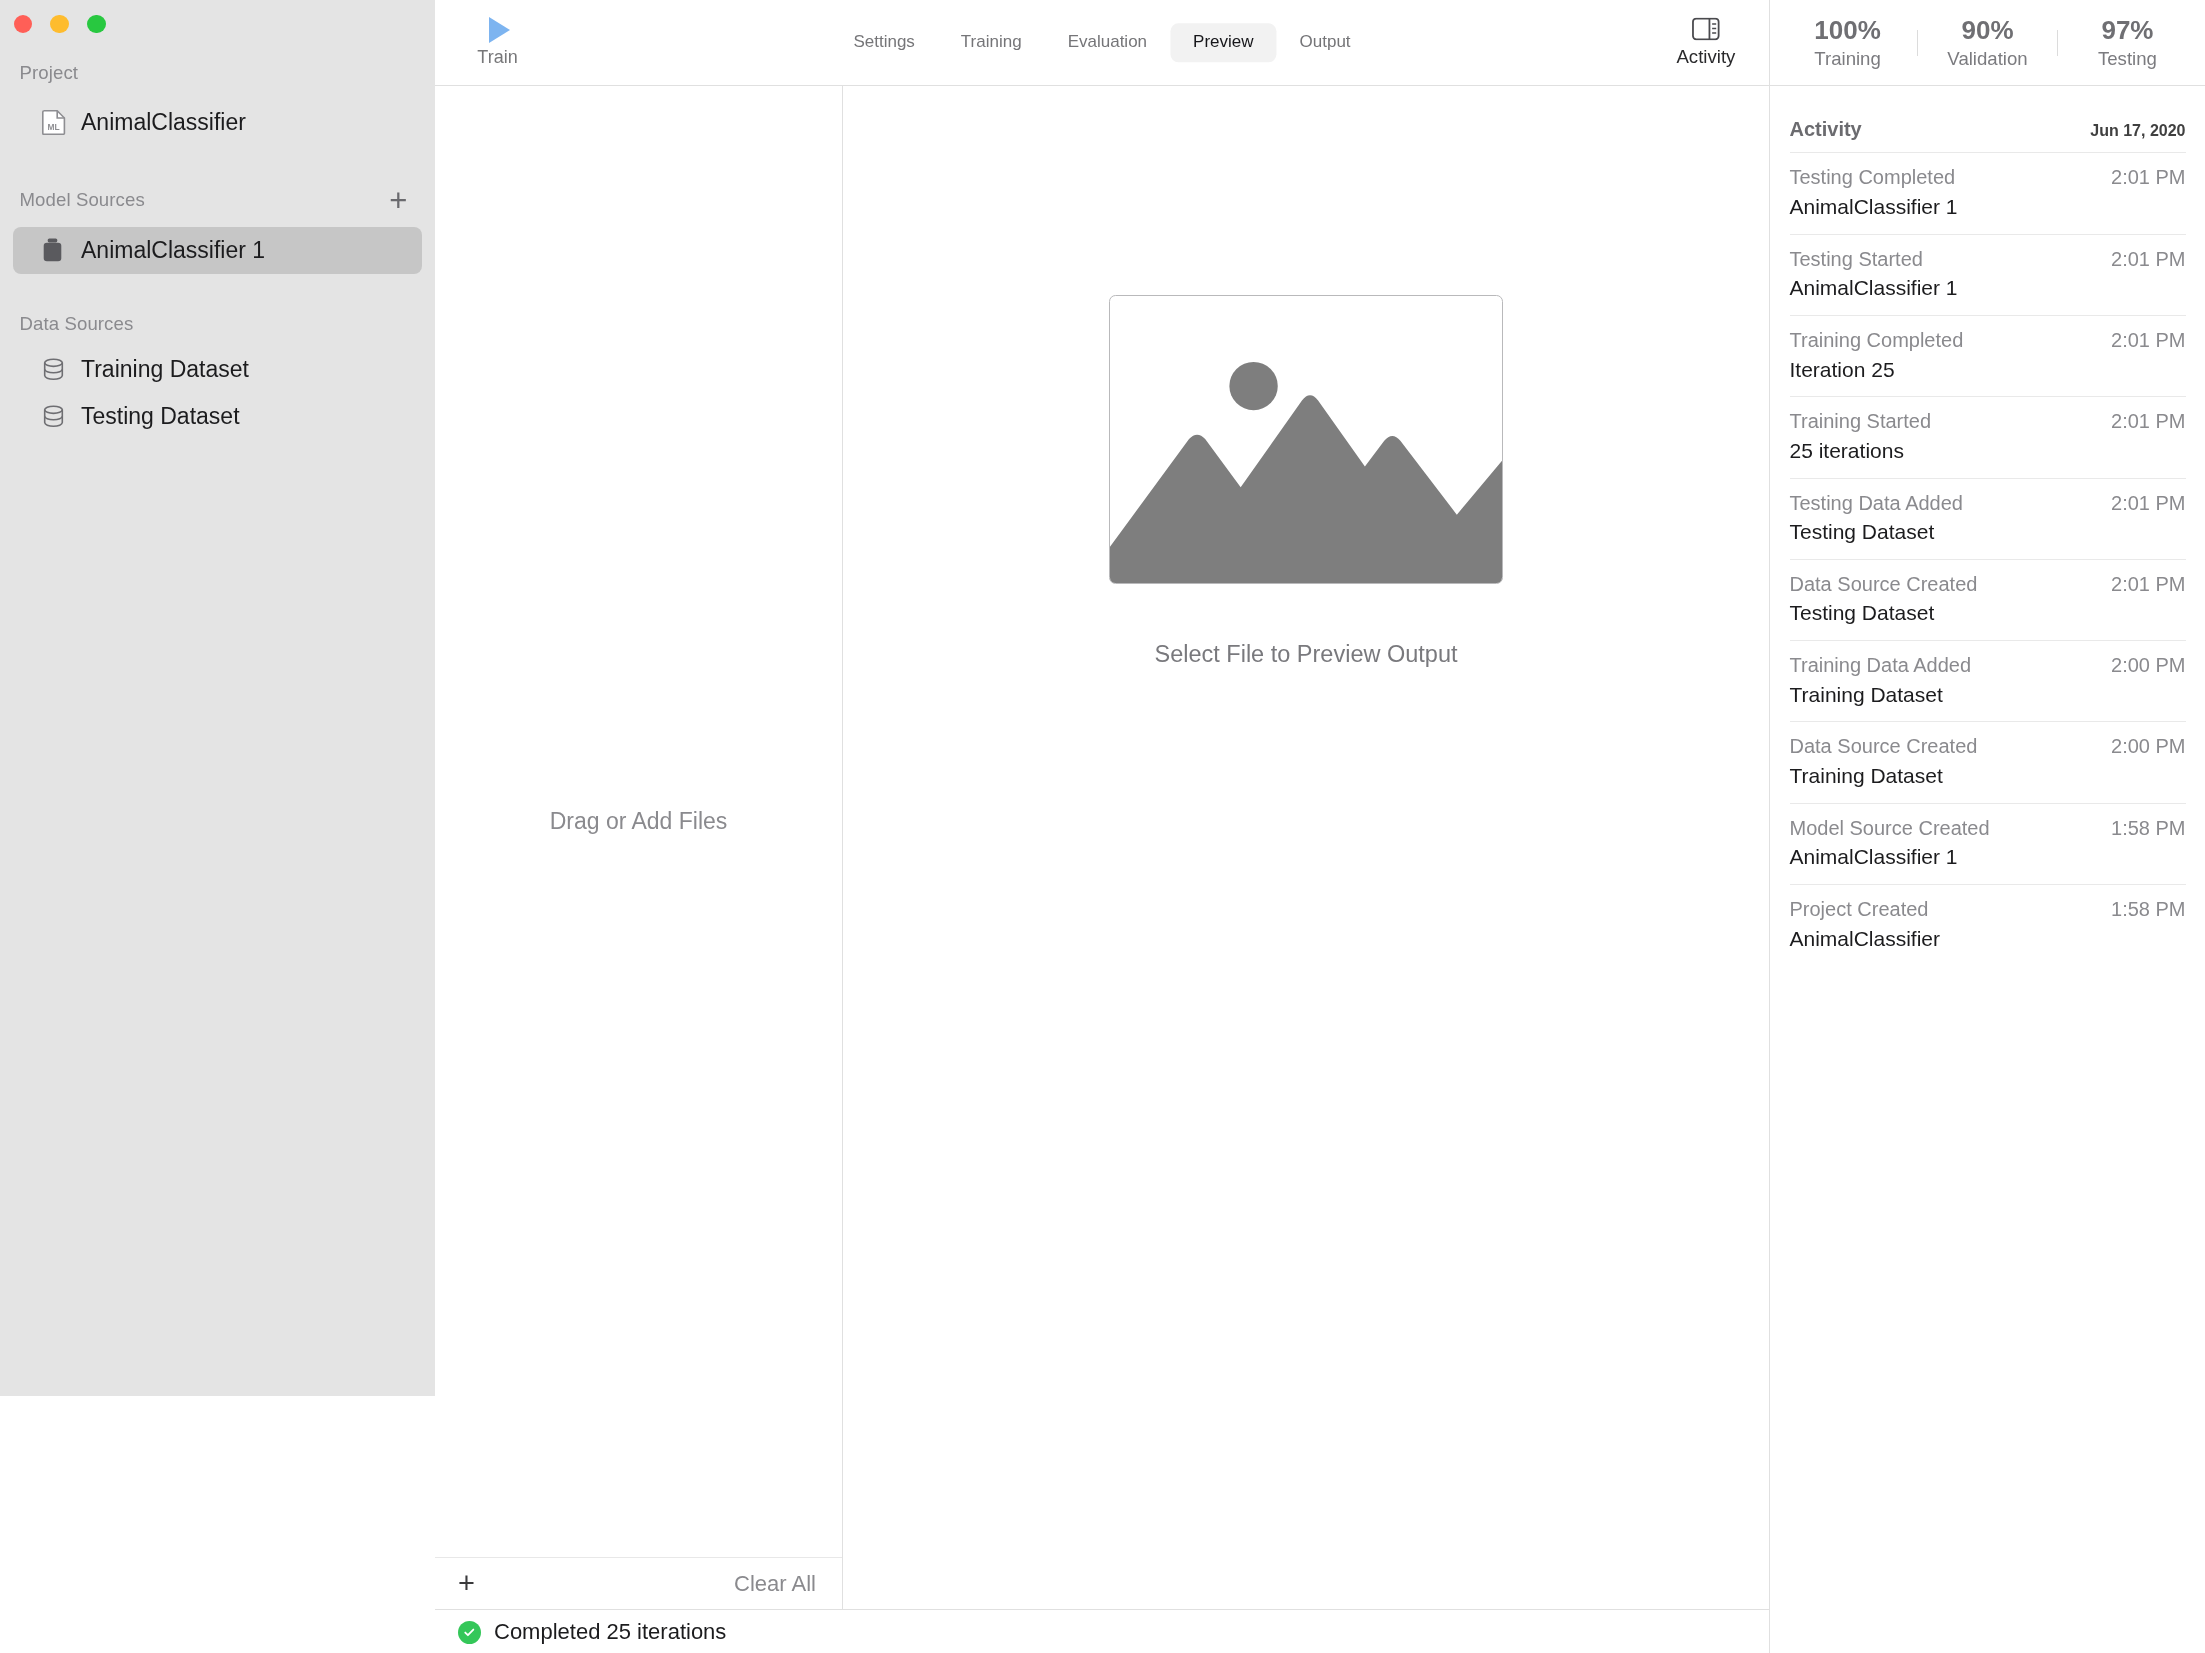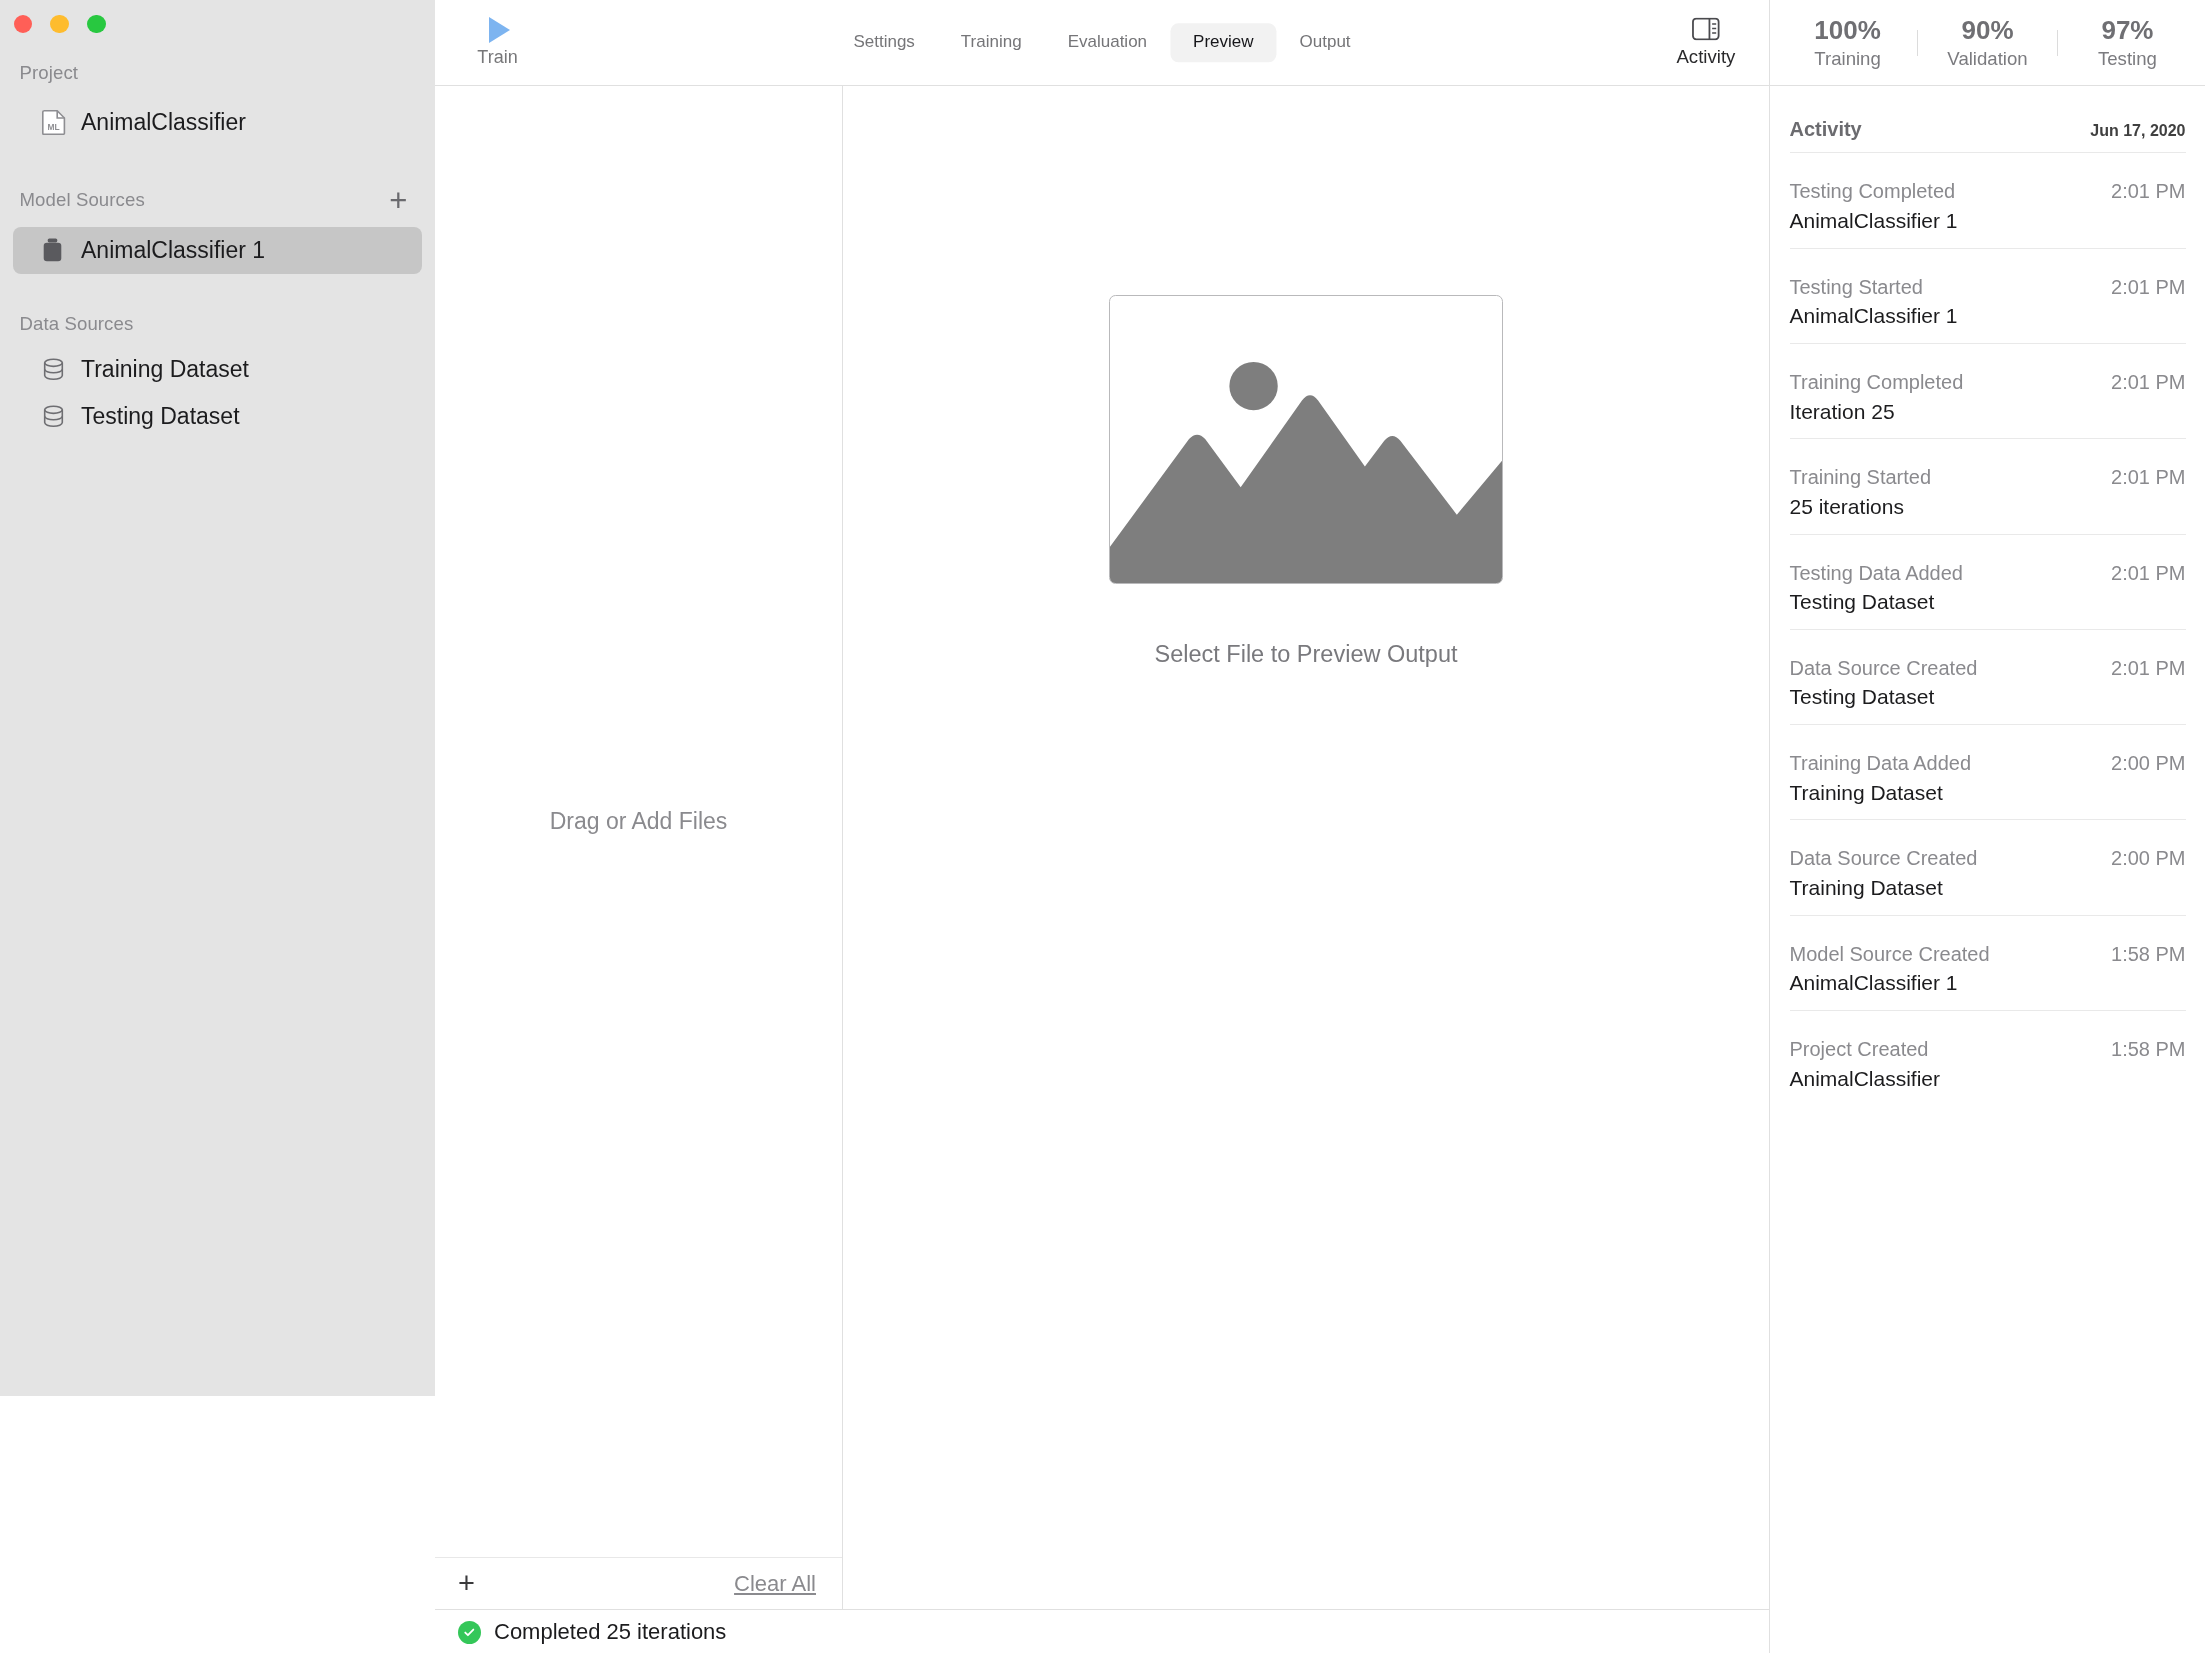--- a/index.html
+++ b/index.html
@@ -103,21 +103,21 @@
     display: flex; align-items: center; justify-content: center;
     font-size: 23px; color: #8a8a8e;
   }
   .files-footer {
     height: 52px; flex: 0 0 52px;
     border-top: 0.8px solid #e8e8e8;
     display: flex; align-items: center; justify-content: space-between;
     padding: 0 26px 0 23px;
   }
   .files-plus { font-size: 29px; color: #3a3a3c; font-weight: 300; line-height: 1; }
-  .clear-all { font-size: 22px; color: #8a8a8e; text-decoration: underline; }
+  .clear-all { font-size: 22px; color: #8a8a8e; }
 
   .preview-pane {
     flex: 1 1 auto;
     display: flex; flex-direction: column;
     align-items: center;
     padding-top: 209px;
     background: #ffffff;
   }
   .img-placeholder {
     width: 394px; height: 289px;
@@ -171,21 +171,21 @@
     display: flex; align-items: baseline; justify-content: space-between;
     padding: 32px 19.5px 11.4px 19.5px;
   }
   .act-title { font-size: 20px; font-weight: bold; color: #6b6b6f; }
   .act-date { font-size: 16px; font-weight: bold; color: #404040; }
   .act-list { padding: 0 19.5px; overflow: hidden; }
   .act-item {
     border-top: 0.8px solid #e9e9e9;
     padding: 13px 0 14.6px 0;
   }
-  .act-row1 { display: flex; align-items: baseline; justify-content: space-between; margin-top: 14px; }
+  .act-row1 { display: flex; align-items: baseline; justify-content: space-between; }
   .act-event { font-size: 20px; color: #8a8a8e; }
   .act-time { font-size: 20px; color: #8a8a8e; }
   .act-subject { font-size: 21px; color: #1c1c1e; margin-top: 5.7px; }
 </style>
 </head>
 <body>
 
 <div id="app">
 
   <aside class="sidebar">

